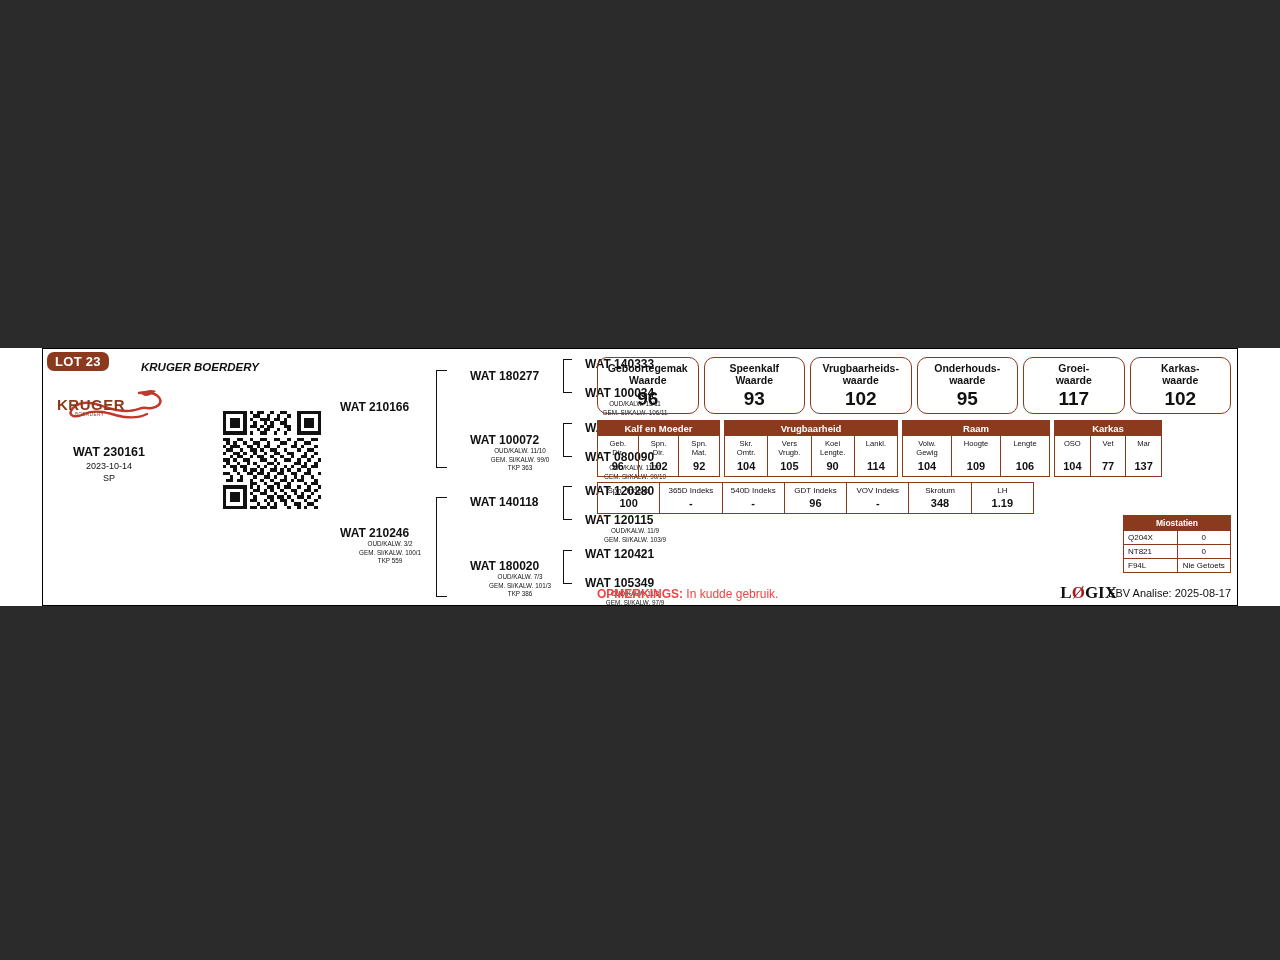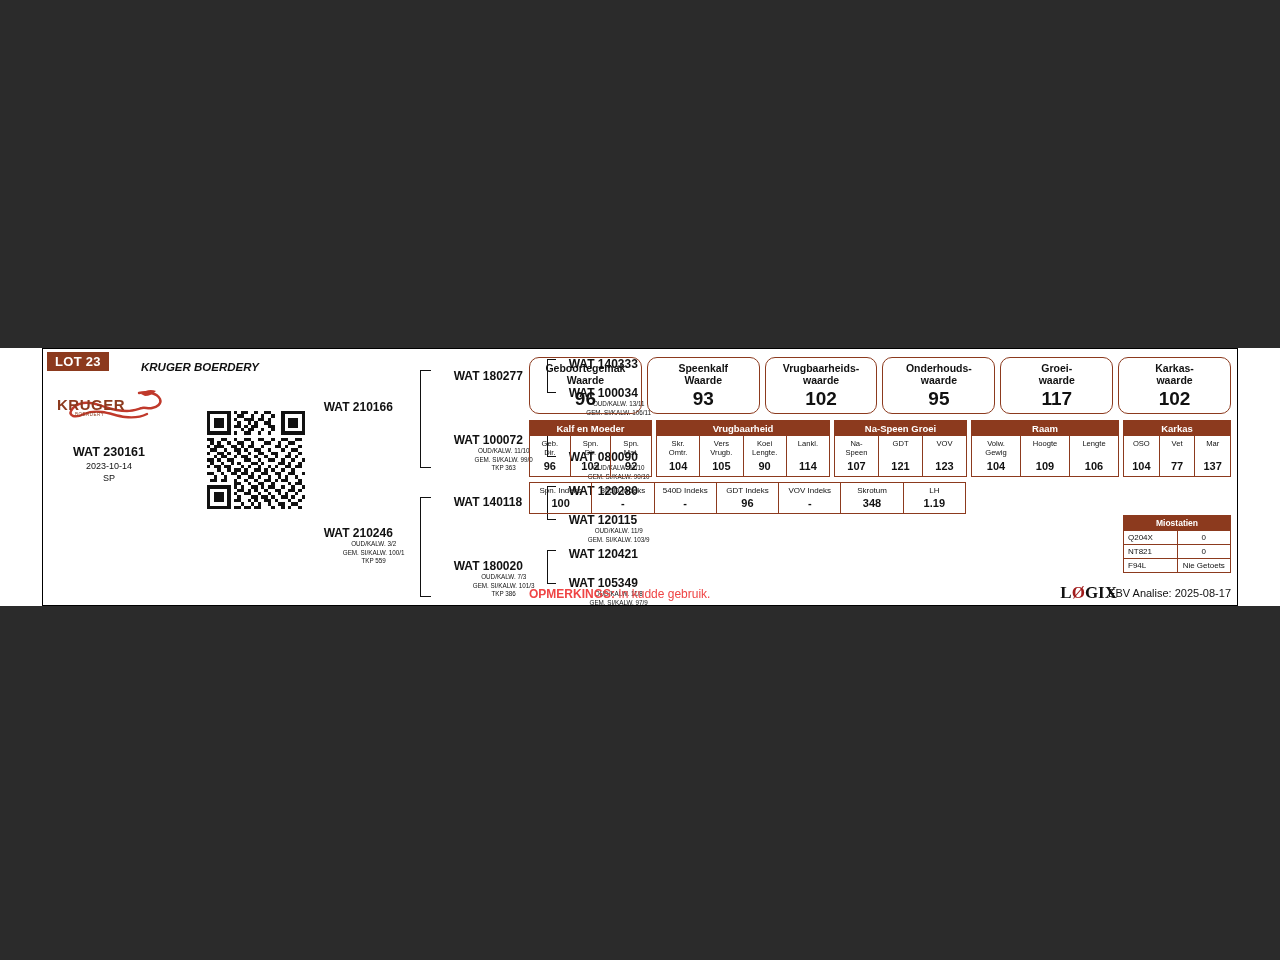--- a/index.html
+++ b/index.html
@@ -7,21 +7,21 @@
   #sheet{
     position:absolute;left:42px;top:348px;width:1196px;height:258px;
     background:#ffffff;border:1px solid #000;box-sizing:border-box;
     display:flex;
   }
   .strip-white{position:absolute;left:0;top:348px;width:1280px;height:258px;background:#fff;}
   
   .left{width:132px;position:relative;border-right:0;box-sizing:border-box;}
   .lot{
     position:absolute;left:4px;top:3px;background:#8c3a1e;color:#fff;
-    font-size:13px;font-weight:bold;padding:2px 8px;letter-spacing:.3px;
+    font-size:13px;font-weight:bold;padding:2px 8px;letter-spacing:.3px;border-radius:7px;
   }
   .farmname{
     position:absolute;left:98px;top:12px;font-style:italic;font-weight:bold;
     font-size:11.5px;color:#111;white-space:nowrap;
   }
   .logo{position:absolute;left:10px;top:38px;width:110px;height:38px;}
   .logo .word{
     position:absolute;left:4px;top:9px;font-size:15px;font-weight:bold;color:#8c3a1e;
     letter-spacing:.5px;
   }
@@ -454,38 +454,20 @@
 Lengte.</div>
             <div class="val">90</div>
           </div>
           <div class="cell">
             <div class="lab" style="white-space:pre-line">Lankl.</div>
             <div class="val">114</div>
           </div>
         </div>
       </div>
 
-      <div class="sec" style="width:133px;">
-        <div class="sh">Na-Speen Groei</div>
-        <div class="cells">
-          <div class="cell">
-            <div class="lab" style="white-space:pre-line">Na-
-Speen</div>
-            <div class="val">107</div>
-          </div>
-          <div class="cell">
-            <div class="lab" style="white-space:pre-line">GDT</div>
-            <div class="val">121</div>
-          </div>
-          <div class="cell">
-            <div class="lab" style="white-space:pre-line">VOV</div>
-            <div class="val">123</div>
-          </div>
-        </div>
-      </div>
 
       <div class="sec" style="width:148px;">
         <div class="sh">Raam</div>
         <div class="cells">
           <div class="cell">
             <div class="lab" style="white-space:pre-line">Volw.
 Gewig</div>
             <div class="val">104</div>
           </div>
           <div class="cell">

